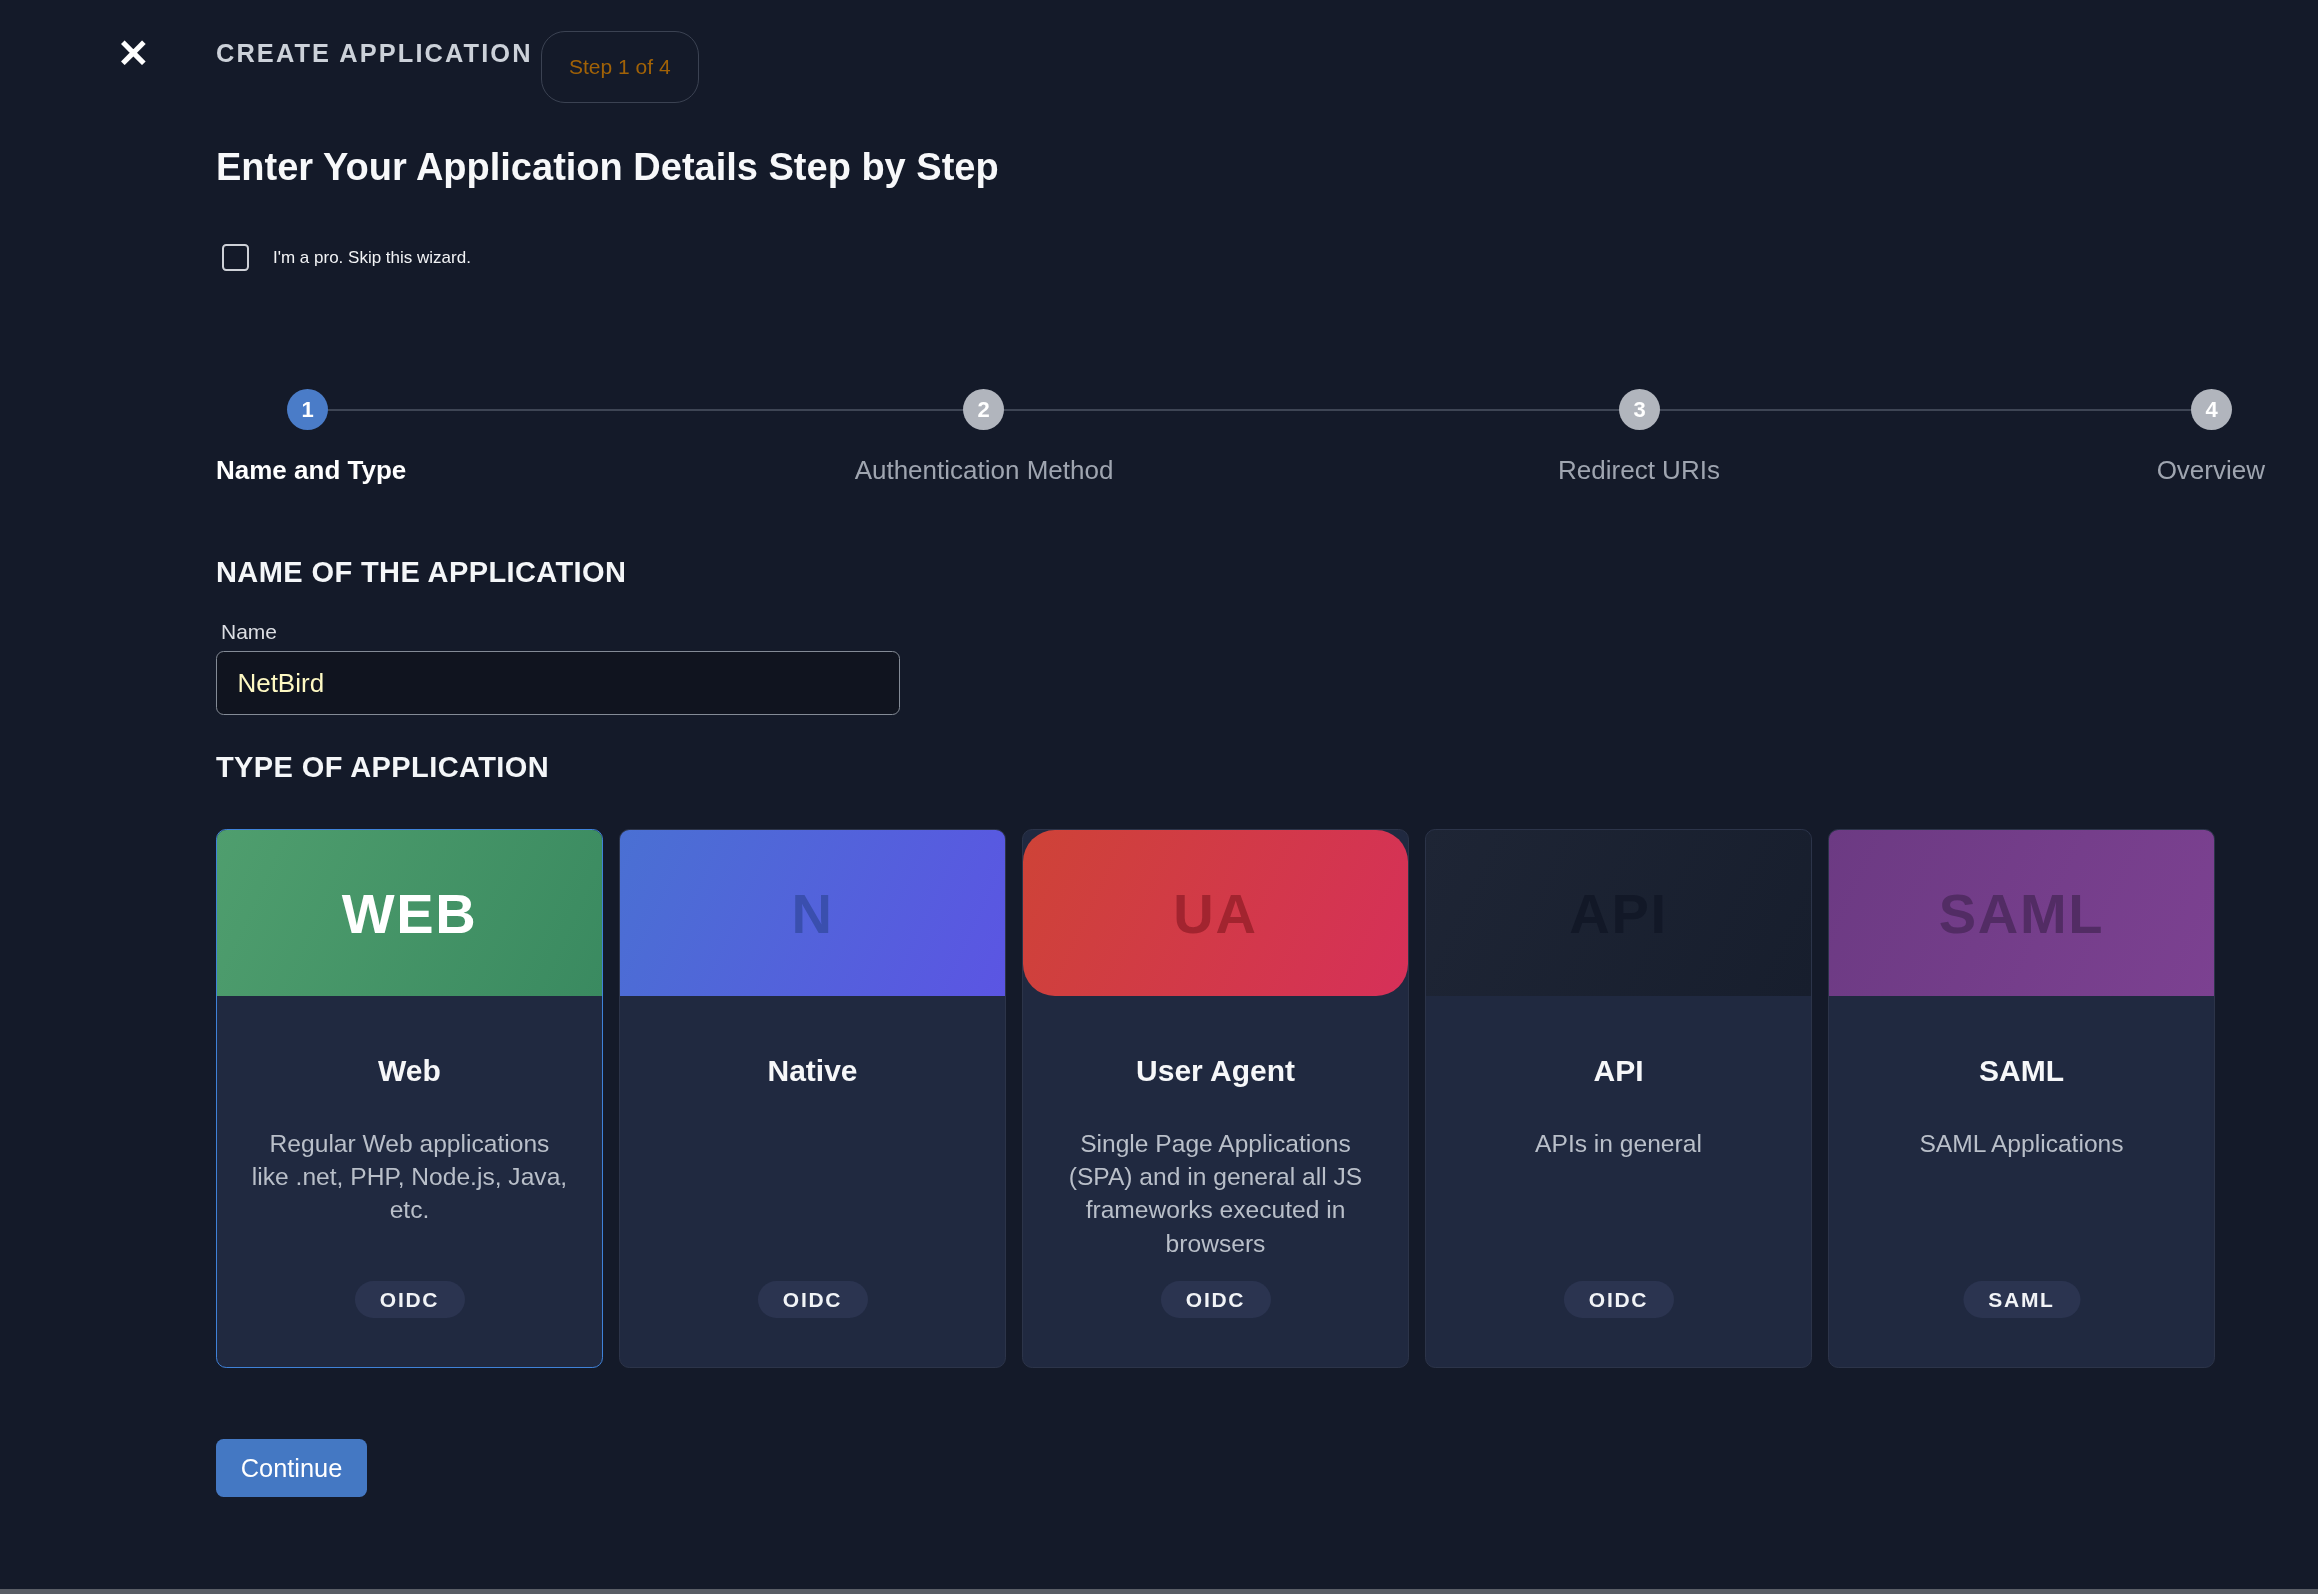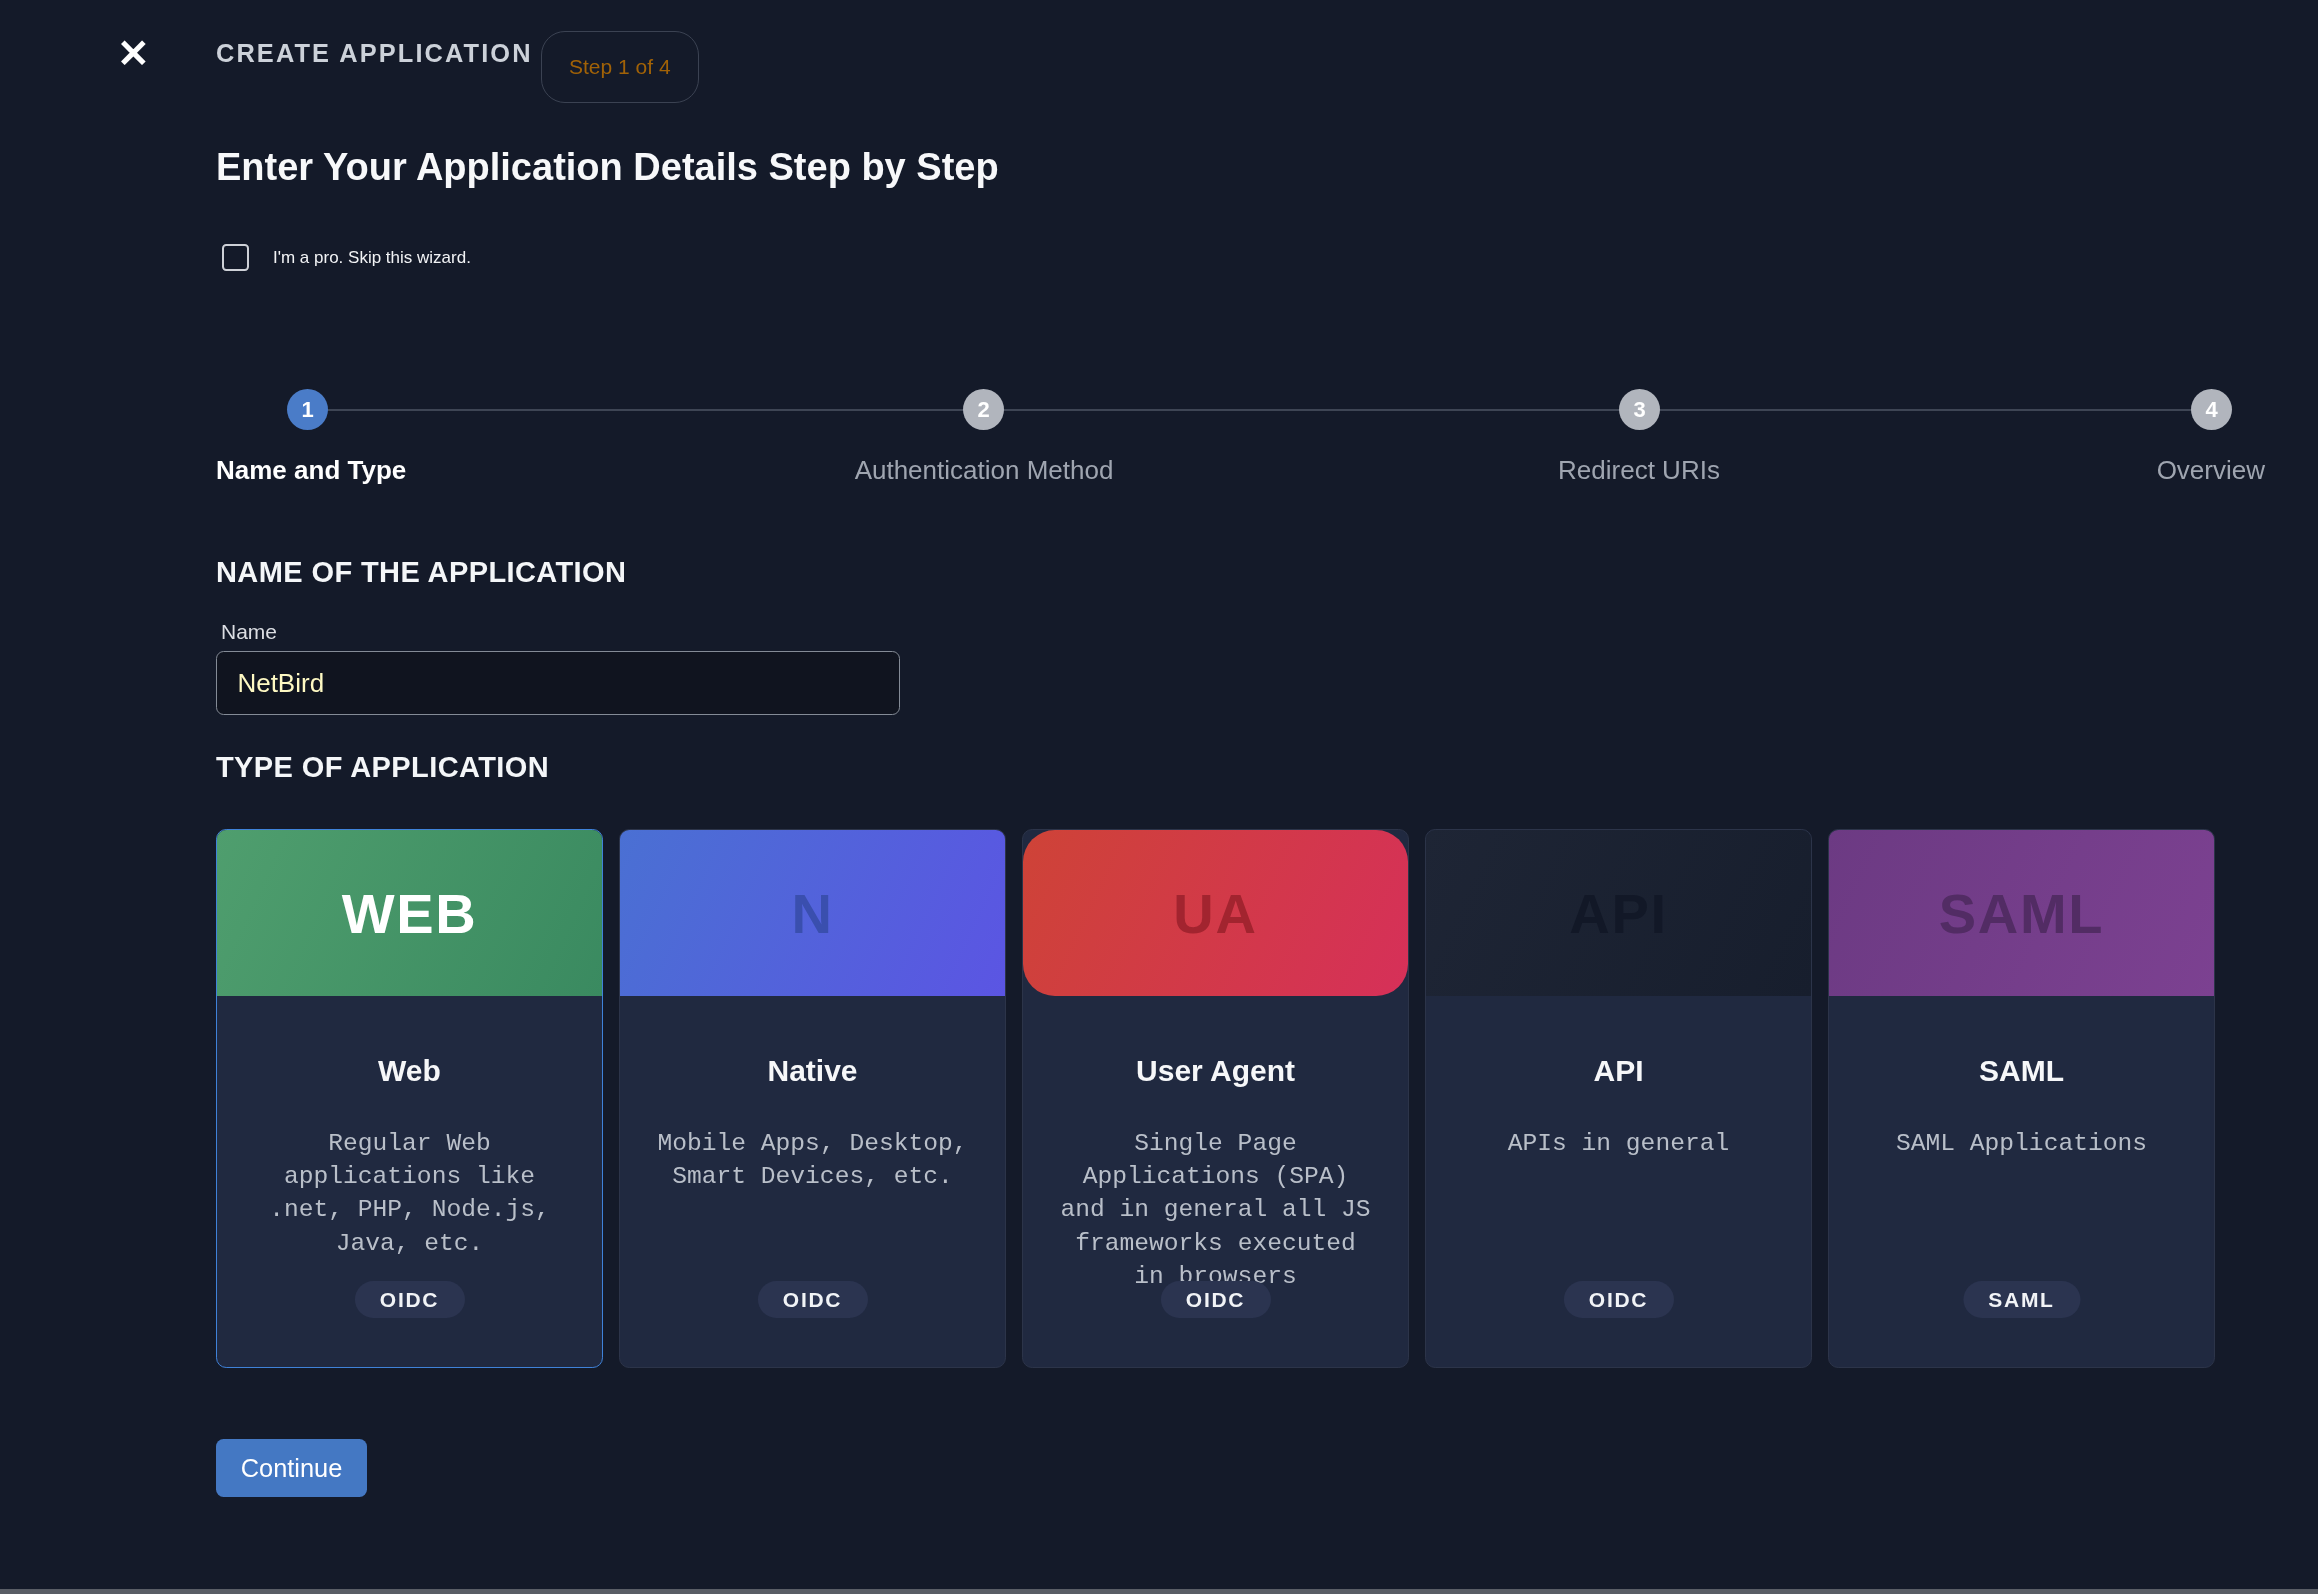--- a/index.html
+++ b/index.html
@@ -105,21 +105,21 @@
   .card-header {
     height: 166px; display: flex; align-items: center; justify-content: center;
   }
   .header-letter { font-size: 56px; font-weight: 600; letter-spacing: 1.7px; }
   .card-title {
     margin-top: 58px; text-align: center;
     font-size: 30px; font-weight: 700; color: #f6f7f9;
   }
   .card-desc {
     margin-top: 39px; padding: 0 32px; text-align: center;
-    font-size: 24.6px; line-height: 1.35; color: #b9bfc9; font-family: Liberation Mono, monospace;
+    font-size: 24.6px; line-height: 1.35; color: #b9bfc9;
   }
   .card-badge {
     position: absolute; bottom: 49px; left: 50%; transform: translateX(-50%);
     background: #2b3450; height: 37px; line-height: 37px; padding: 0 25.4px;
     border-radius: 18.7px; font-size: 21px; font-weight: 600; letter-spacing: 1.7px;
     color: #f1f3f6; white-space: nowrap;
   }
 
   
   .continue-btn {
@@ -175,21 +175,20 @@
       <div class="card-title">Web</div>
       <div class="card-desc">Regular Web applications like .net, PHP, Node.js, Java, etc.</div>
       <div class="card-badge">OIDC</div>
     </div>
 
     <div class="card">
       <div class="card-header" style="background: linear-gradient(115deg, rgb(74, 112, 211), rgb(91, 85, 227)); color: rgb(58, 79, 174);">
         <span class="header-letter">N</span>
       </div>
       <div class="card-title">Native</div>
-      <div class="card-desc">Mobile Apps, Desktop, Smart Devices, etc.</div>
       <div class="card-badge">OIDC</div>
     </div>
 
     <div class="card">
       <div class="card-header" style="background: linear-gradient(115deg, rgb(206, 67, 55), rgb(214, 48, 89)); color: rgb(162, 36, 47); border-radius: 32px;">
         <span class="header-letter">UA</span>
       </div>
       <div class="card-title">User Agent</div>
       <div class="card-desc">Single Page Applications (SPA) and in general all JS frameworks executed in browsers</div>
       <div class="card-badge">OIDC</div>

